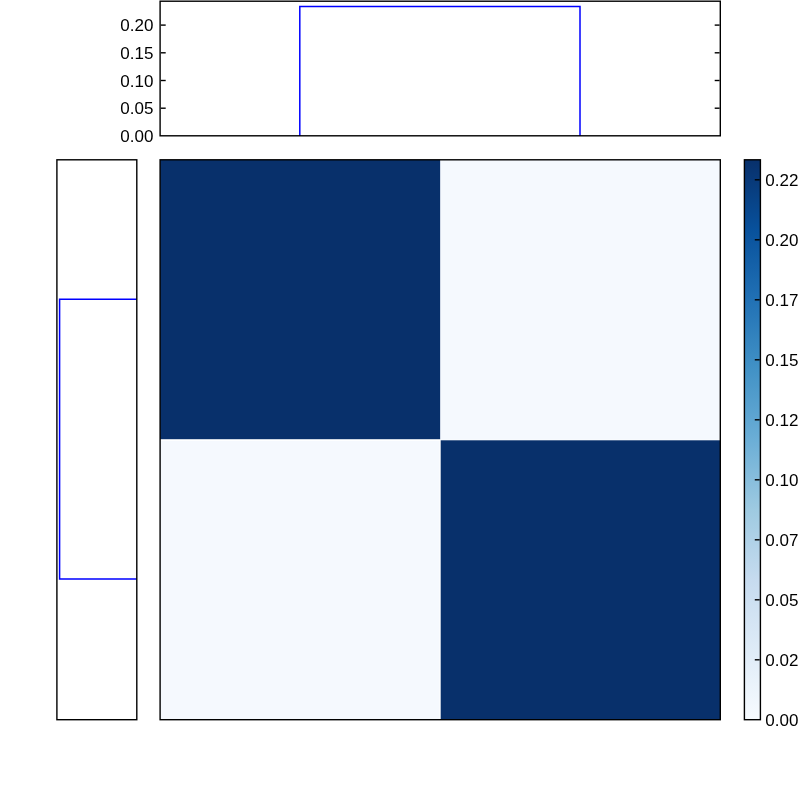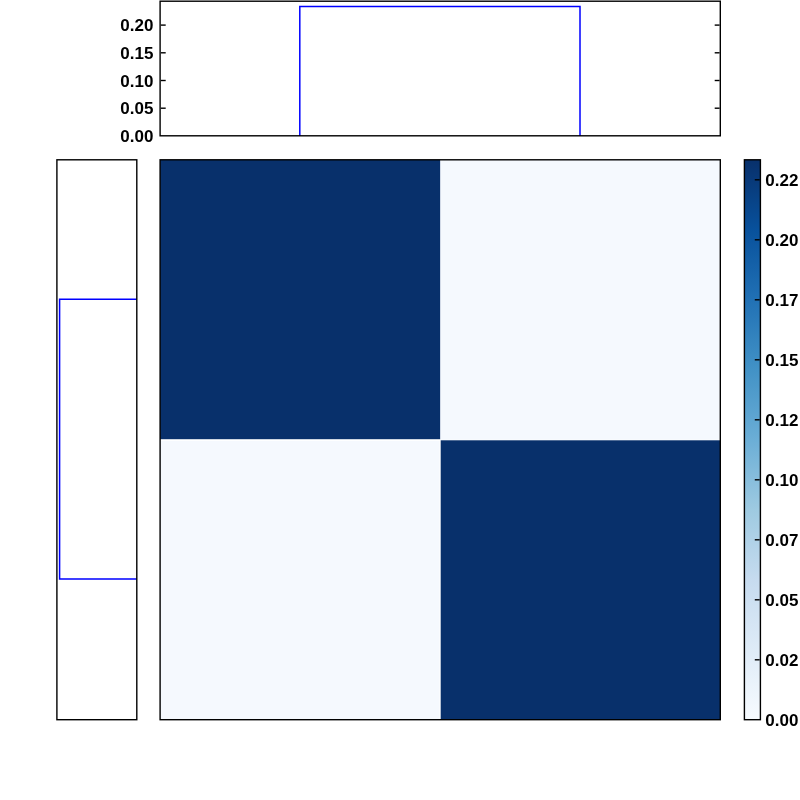--- a/index.html
+++ b/index.html
@@ -1,16 +1,16 @@
 <!DOCTYPE html>
 <html><head>
 <meta charset="utf-8">
 <style>
 html,body{margin:0;padding:0;background:#ffffff;}
-#fig{width:800px;height:800px;position:relative;background:#ffffff;font-weight:bold;}
+#fig{width:800px;height:800px;position:relative;background:#ffffff;}
 svg{position:absolute;left:0;top:0;}
 text{font-family:"Liberation Sans",sans-serif;font-size:17px;fill:#000000;}
 .aa{filter:opacity(0.999);}
 </style>
 </head>
 <body>
 <div id="fig">
 <svg width="800" height="800" viewBox="0 0 800 800">
   <defs>
     <linearGradient id="blues" x1="0" y1="1" x2="0" y2="0">

